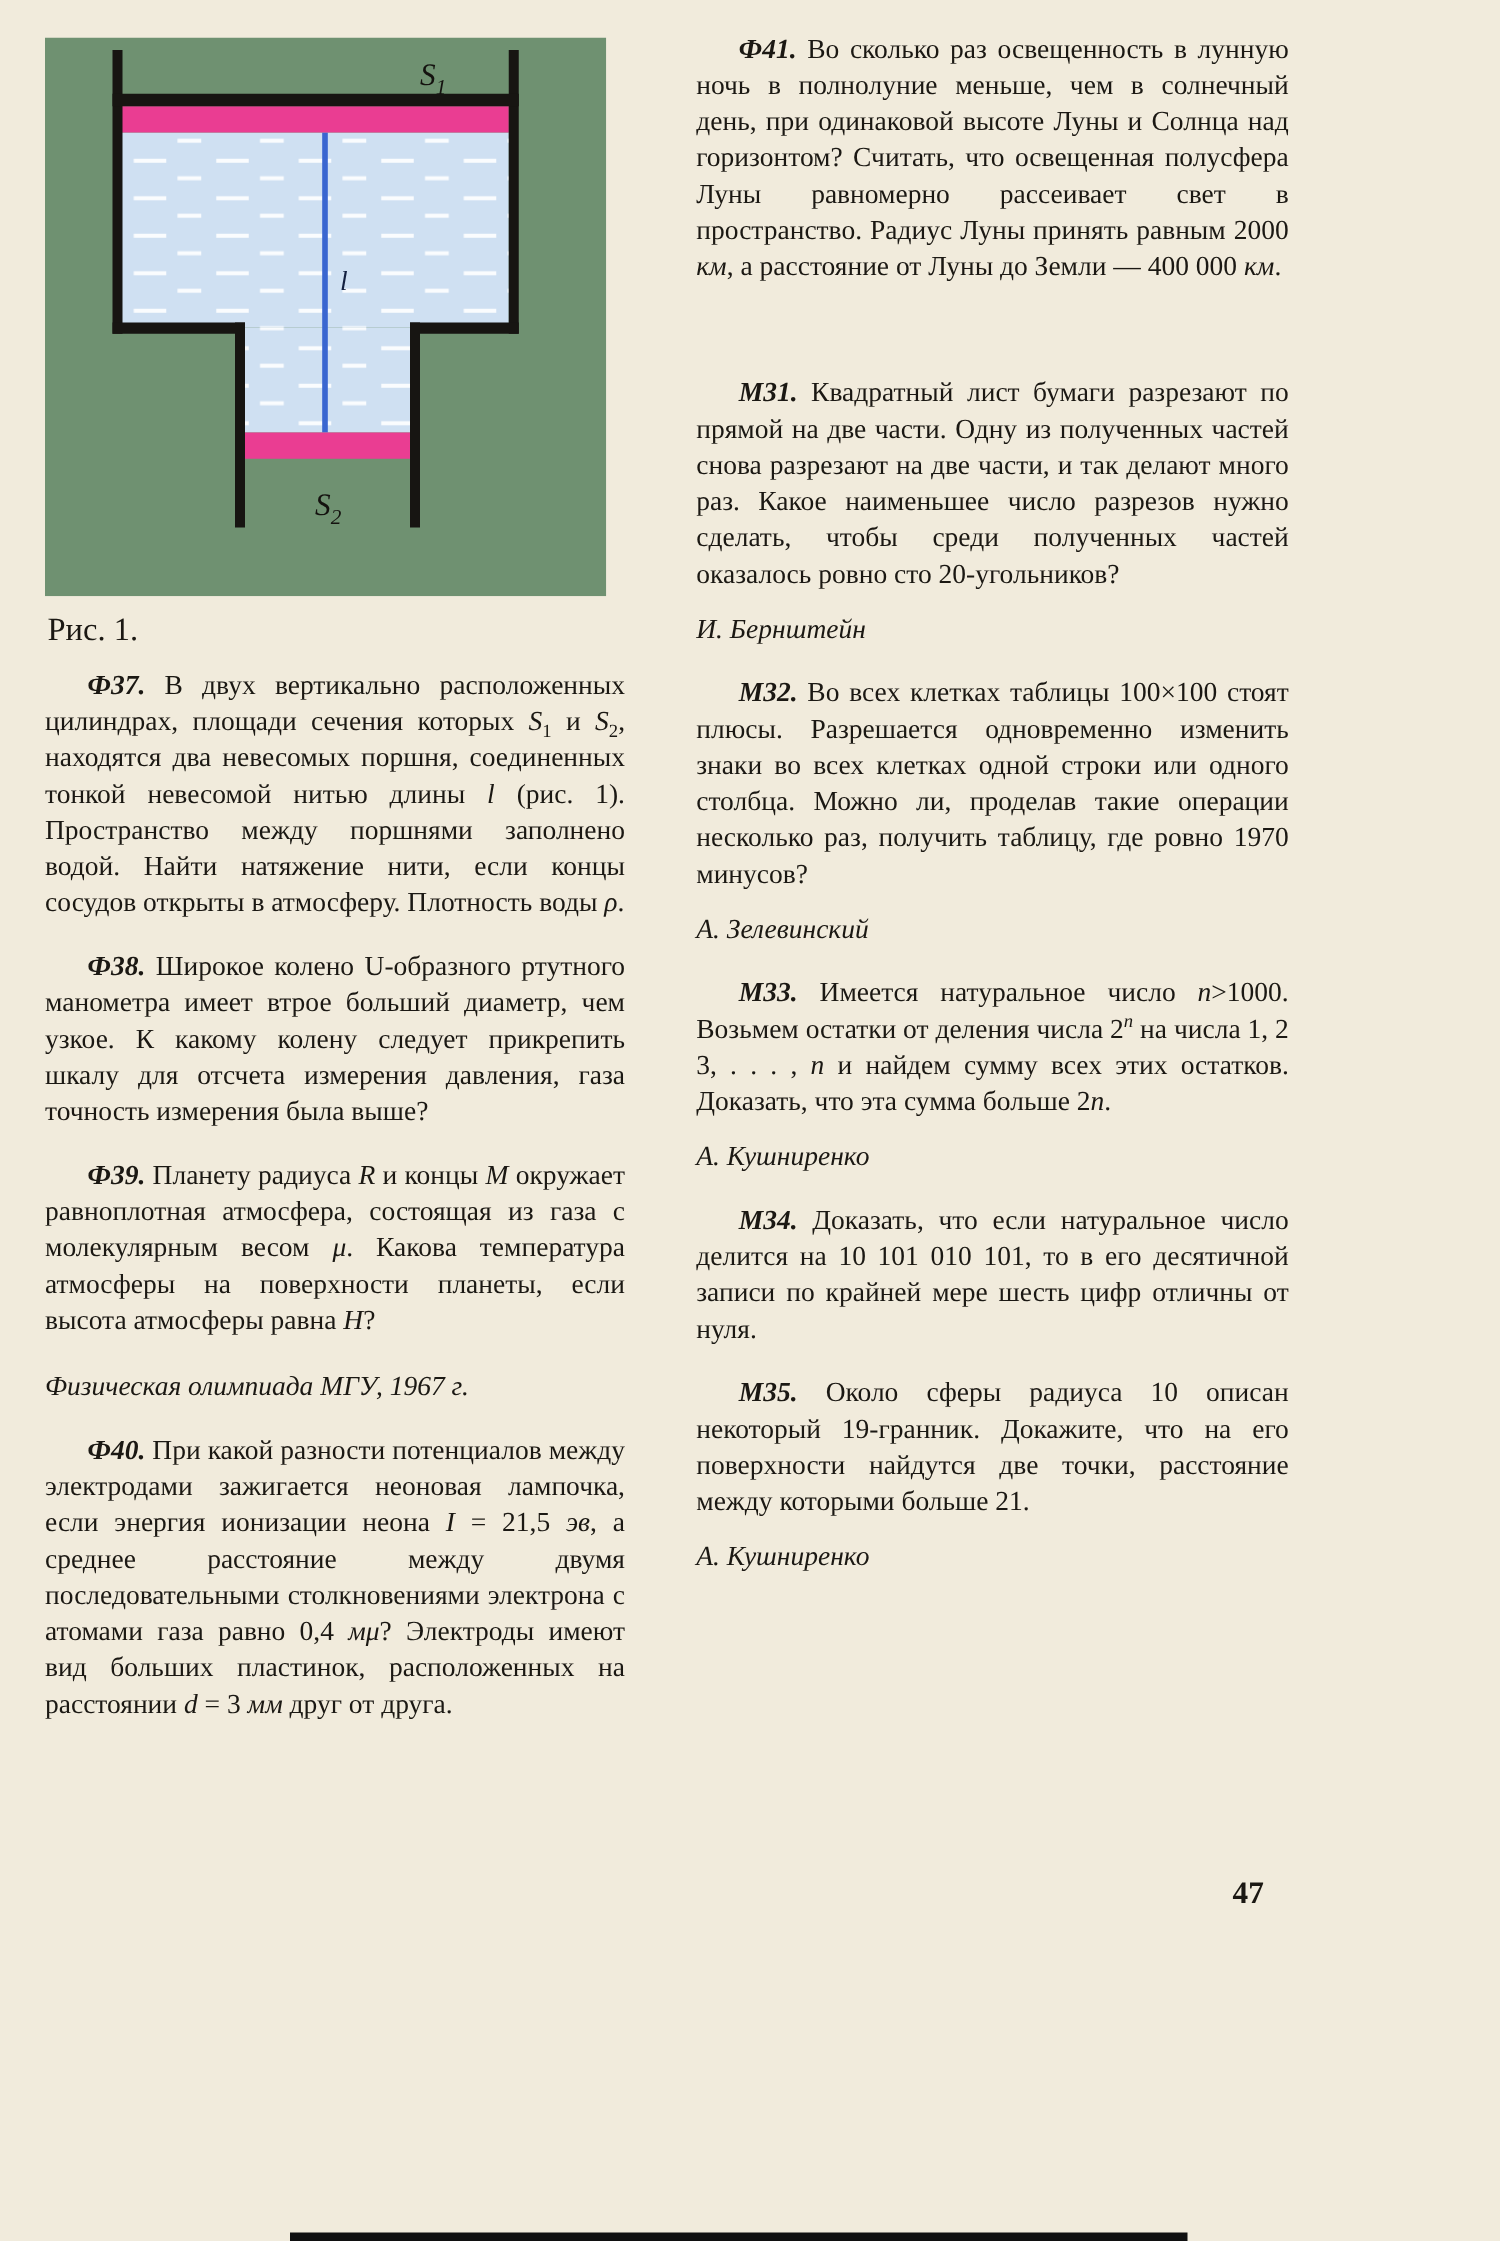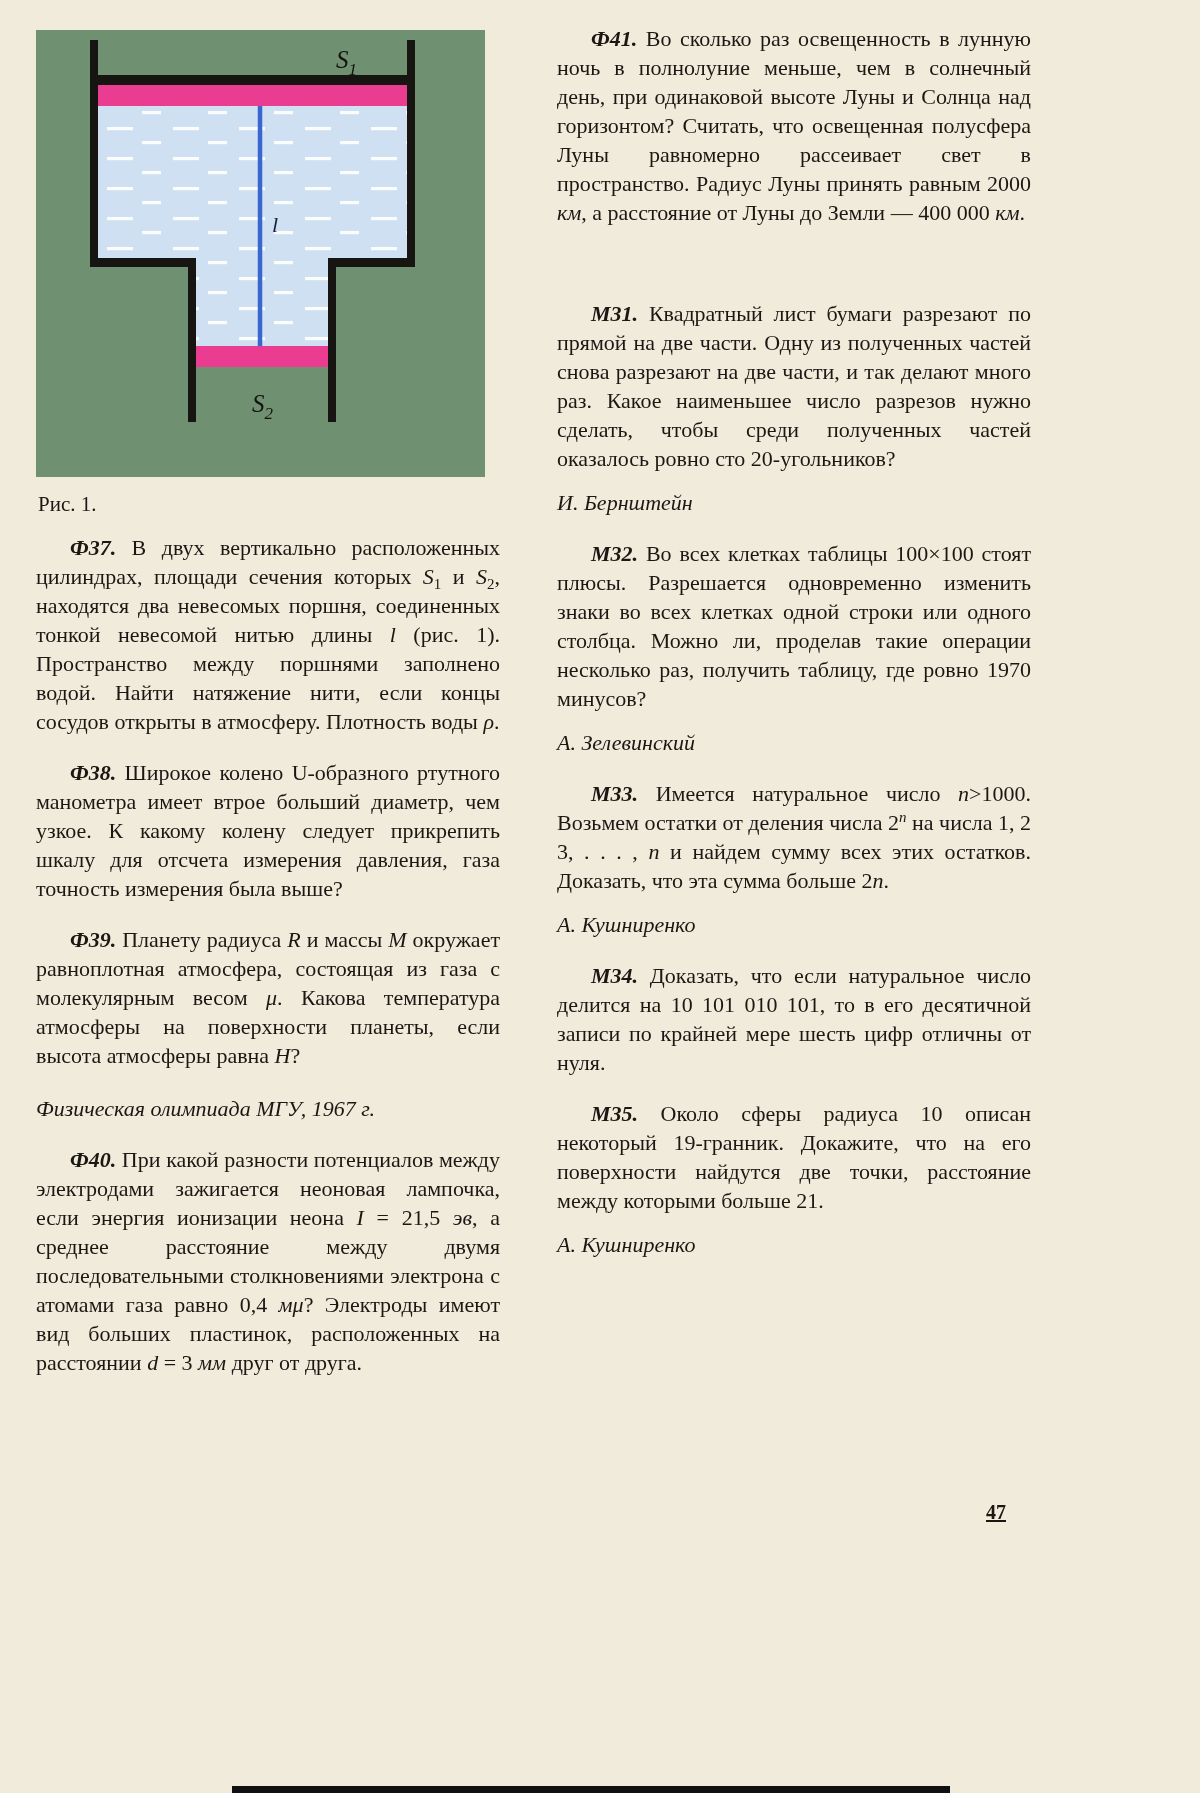--- a/index.html
+++ b/index.html
@@ -33,30 +33,30 @@
     font-size: 22px; line-height: 29px;
     font-style: italic;
     margin: 15px 10px 4px 0;
   }
   .source {
     font-size: 22px; line-height: 29px;
     font-style: italic;
     margin-top: 24px;
   }
   .fig-caption {
-    font-size: 21px; line-height: 26px;
+    font-size: 26px; line-height: 26px;
     margin: 14px 0 4px 2px;
   }
   .figure-wrap { width: 449px; font-size: 0; border-radius: 26px; }
   svg text { font-family: "Liberation Serif", serif; font-style: italic; }
   .wall { fill: #171512; }
 
   .page-number {
     position: absolute; left: 986px; top: 1501px;
-    font-size: 20px; font-weight: bold; text-decoration: underline;
+    font-size: 25px; font-weight: bold;
   }
   .scan-bar {
     position: absolute; left: 232px; top: 1786px;
     width: 718px; height: 7px; background: #101010;
   }
 </style>
 </head>
 <body>
 
 <div class="col col-left">
@@ -92,21 +92,21 @@
 
       <text x="300" y="38" font-size="25" fill="#14120f"><tspan>S</tspan><tspan dy="7" font-size="17">1</tspan></text>
       <text x="216" y="382" font-size="25" fill="#14120f"><tspan>S</tspan><tspan dy="7" font-size="17">2</tspan></text>
       <text x="236" y="202" font-size="22" fill="#132040">l</text>
     </svg>
   </div>
   <p class="fig-caption">Рис. 1.</p>
   <div id="col-left-text">
       <p class="prob"><b class="pnum">Ф37.</b> <span>В двух вертикально расположенных цилиндрах, площади сечения которых </span><span class="it">S</span><sub>1</sub><span> и </span><span class="it">S</span><sub>2</sub><span>, находятся два невесомых поршня, соединенных тонкой невесомой нитью длины </span><span class="it">l</span><span> (рис. 1). Пространство между поршнями заполнено водой. Найти натяжение нити, если концы сосудов открыты в атмосферу. Плотность воды </span><span class="it">ρ</span><span>.</span></p>
       <p class="prob"><b class="pnum">Ф38.</b> <span>Широкое колено U-образного ртутного манометра имеет втрое больший диаметр, чем узкое. К какому колену следует прикрепить шкалу для отсчета измерения давления, газа точность измерения была выше?</span></p>
-      <p class="prob"><b class="pnum">Ф39.</b> <span>Планету радиуса </span><span class="it">R</span><span> и массы </span><span class="it">M</span><span> окружает равноплотная атмосфера, состоящая из газа с молекулярным весом </span><span class="it">μ</span><span>. Какова температура атмосферы на поверхности планеты, если высота атмосферы равна </span><span class="it">H</span><span>?</span></p>
+      <p class="prob"><b class="pnum">Ф39.</b> <span>Планету радиуса </span><span class="it">R</span><span> и концы </span><span class="it">M</span><span> окружает равноплотная атмосфера, состоящая из газа с молекулярным весом </span><span class="it">μ</span><span>. Какова температура атмосферы на поверхности планеты, если высота атмосферы равна </span><span class="it">H</span><span>?</span></p>
       <p class="source">Физическая олимпиада МГУ, 1967 г.</p>
       <p class="prob"><b class="pnum">Ф40.</b> <span>При какой разности потенциалов между электродами зажигается неоновая лампочка, если энергия ионизации неона </span><span class="it">I</span><span> = 21,5 </span><span class="it">эв</span><span>, а среднее расстояние между двумя последовательными столкновениями электрона с атомами газа равно 0,4 </span><span class="it">мμ</span><span>? Электроды имеют вид больших пластинок, расположенных на расстоянии </span><span class="it">d</span><span> = 3 </span><span class="it">мм</span><span> друг от друга.</span></p>
     </div>
 </div>
 
 <div class="col col-right" id="col-right-text">
     <p class="prob"><b class="pnum">Ф41.</b> <span>Во сколько раз освещенность в лунную ночь в полнолуние меньше, чем в солнечный день, при одинаковой высоте Луны и Солнца над горизонтом? Считать, что освещенная полусфера Луны равномерно рассеивает свет в пространство. Радиус Луны принять равным 2000 </span><span class="it">км</span><span>, а расстояние от Луны до Земли — 400&nbsp;000 </span><span class="it">км</span><span>.</span></p>
     <p class="prob gap"><b class="pnum">М31.</b> <span>Квадратный лист бумаги разрезают по прямой на две части. Одну из полученных частей снова разрезают на две части, и так делают много раз. Какое наименьшее число разрезов нужно сделать, чтобы среди полученных частей оказалось ровно сто 20-угольников?</span></p>
     <p class="author">И. Бернштейн</p>
     <p class="prob"><b class="pnum">М32.</b> <span>Во всех клетках таблицы 100×100 стоят плюсы. Разрешается одновременно изменить знаки во всех клетках одной строки или одного столбца. Можно ли, проделав такие операции несколько раз, получить таблицу, где ровно 1970 минусов?</span></p>

